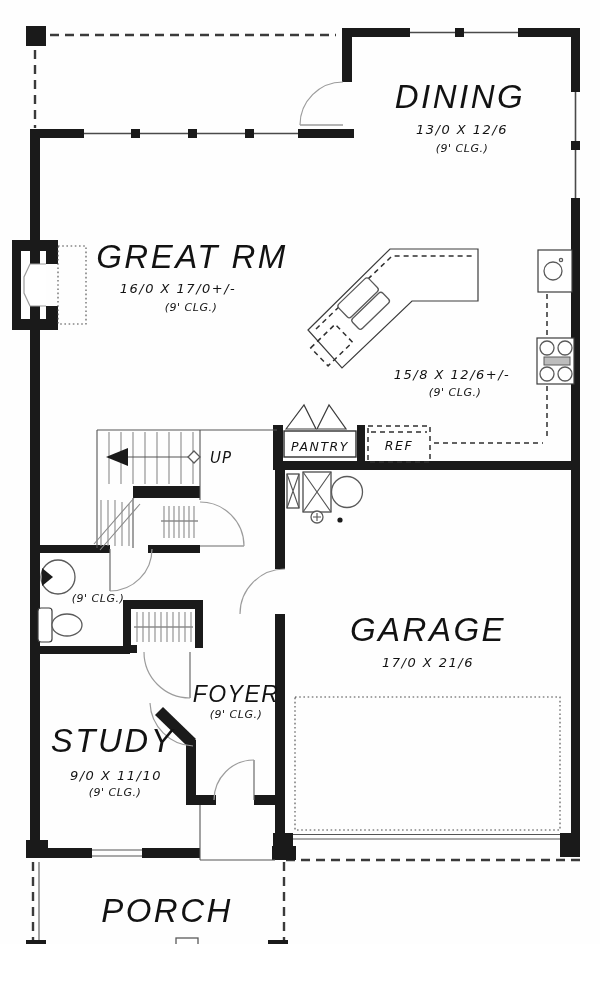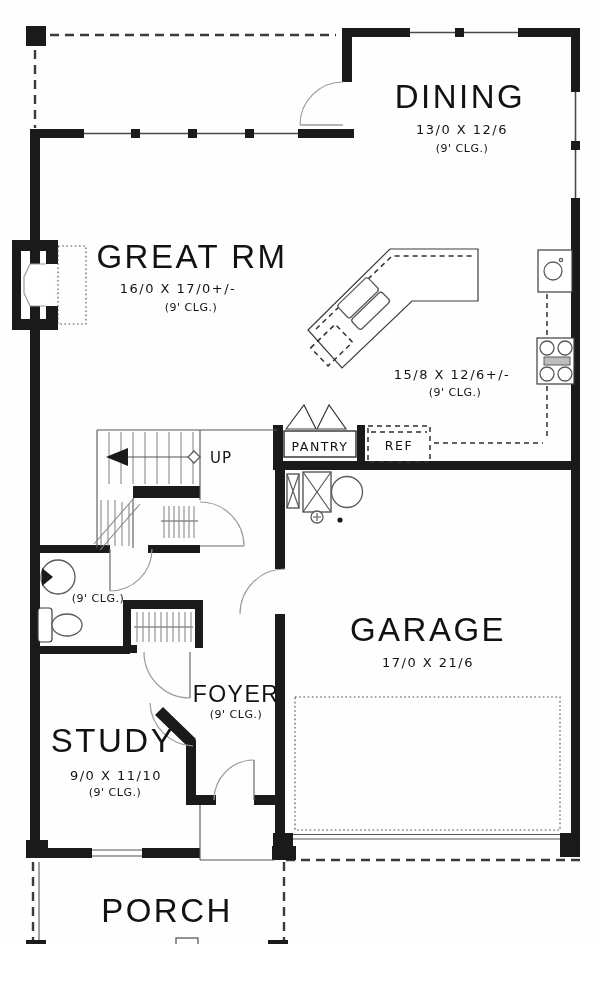--- a/index.html
+++ b/index.html
@@ -1,16 +1,16 @@
 <!DOCTYPE html>
 <html><head>
 <meta charset="utf-8">
 <style>
   html,body{margin:0;padding:0;background:#ffffff;}
-  .canvas{position:relative;width:600px;height:944px;background:#fefefe;overflow:hidden;}
+  .canvas{position:relative;width:600px;height:944px;background:#fefefe;overflow:hidden;font-style:italic;}
   svg{position:absolute;left:0;top:0;}
   .wall{fill:#1a1a1a;stroke:none;}
   .ln{stroke:#2e2e2e;stroke-width:1.4;fill:none;}
   .ln-th{stroke:#555;stroke-width:1.1;fill:none;}
   .tread{stroke:#8a8a8a;stroke-width:1.1;fill:none;}
   .win{stroke:#4a4a4a;stroke-width:1.6;fill:none;}
   .arc{stroke:#9c9c9c;stroke-width:1.2;fill:none;}
   .leaf{stroke:#6a6a6a;stroke-width:1.2;fill:none;}
   .dash{stroke:#3a3a3a;stroke-width:2.4;stroke-dasharray:9 6;fill:none;}
   .dash2{stroke:#2f2f2f;stroke-width:1.5;stroke-dasharray:5 4;fill:none;}

